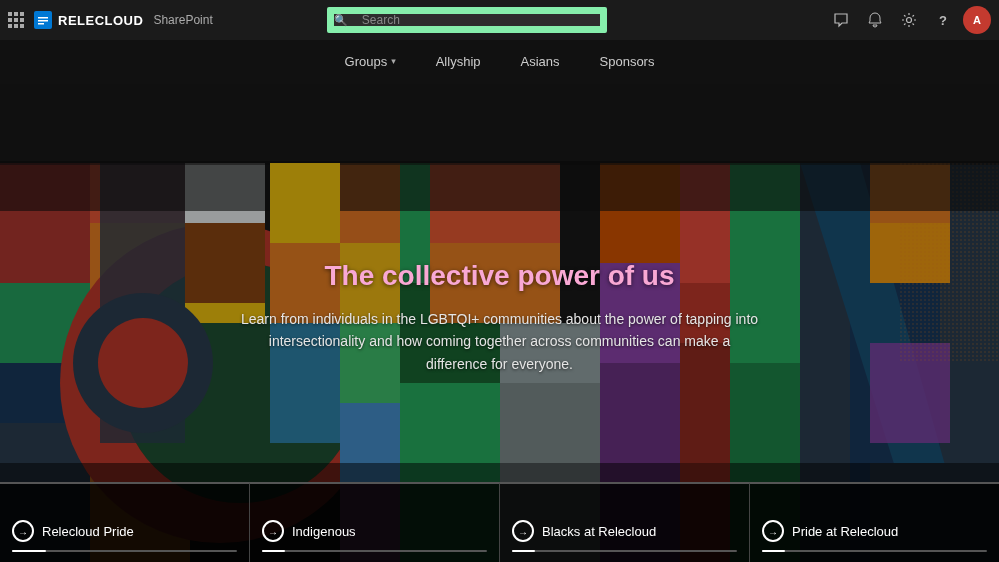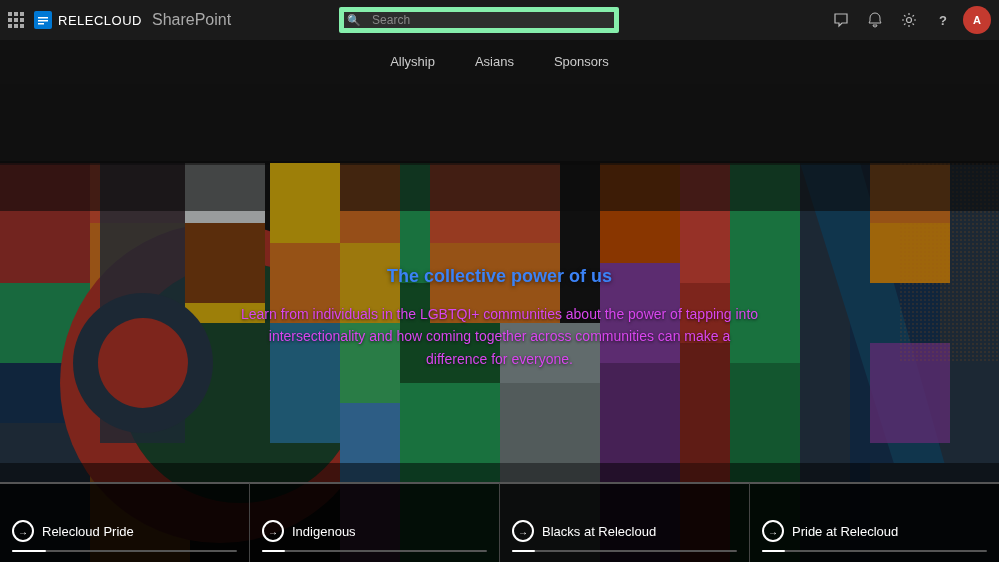--- a/index.html
+++ b/index.html
@@ -30,40 +30,40 @@
       display: flex;
       align-items: center;
       justify-content: center;
       font-size: 10px;
       color: white;
       font-weight: bold;
     }
     .logo-text {
       color: white;
       font-size: 13px;
-      font-weight: 400;
+      font-weight: 700;
       letter-spacing: 0.5px;
     }
     .sharepoint-text {
       color: #aaa;
-      font-size: 16px;
+      font-size: 12px;
       margin-left: 4px;
     }
     .search-bar {
       flex: 1;
       max-width: 280px;
       margin: 0 auto;
       position: relative;
       display: flex;
       align-items: center;
     }
     .search-bar input {
       width: 100%;
       height: 26px;
-      border: 5px solid #86efac;
+      border: 7px solid #86efac;
       background: #2d2d2d;
       color: #ccc;
       font-size: 12px;
       padding: 0 8px 0 28px;
       border-radius: 2px;
       outline: none;
     }
     .search-bar input::placeholder { color: #888; }
     .search-icon-wrap {
       position: absolute;
@@ -158,28 +158,28 @@
     .hero-content {
       position: absolute;
       top: 50%;
       left: 50%;
       transform: translate(-50%, -55%);
       text-align: center;
       z-index: 5;
       width: 520px;
     }
     .hero-title {
-      color: #3b82f6;
-      font-size: 18px;
+      color: #f9a8d4;
+      font-size: 28px;
       font-weight: 700;
       margin-bottom: 16px;
       text-shadow: 0 1px 4px rgba(0,0,0,0.6);
     }
     .hero-subtitle {
-      color: #d946ef;
+      color: #e5e5e5;
       font-size: 14px;
       line-height: 1.6;
       text-shadow: 0 1px 3px rgba(0,0,0,0.7);
     }
 
     
     .bottom-cards {
       position: absolute;
       bottom: 0;
       left: 0;
@@ -296,20 +296,24 @@
       <span style="color:#bbb;font-size:13px;font-weight:600;">?</span>
     </button>
     <button class="avatar-btn">
       <span>A</span>
     </button>
   </div>
 </div>
 
 <nav class="nav-bar">
   <div class="nav-item">
+    <span>Groups</span>
+    <span class="chevron">▾</span>
+  </div>
+  <div class="nav-item">
     <span>Allyship</span>
   </div>
   <div class="nav-item">
     <span>Asians</span>
   </div>
   <div class="nav-item">
     <span>Sponsors</span>
   </div>
 </nav>
 

